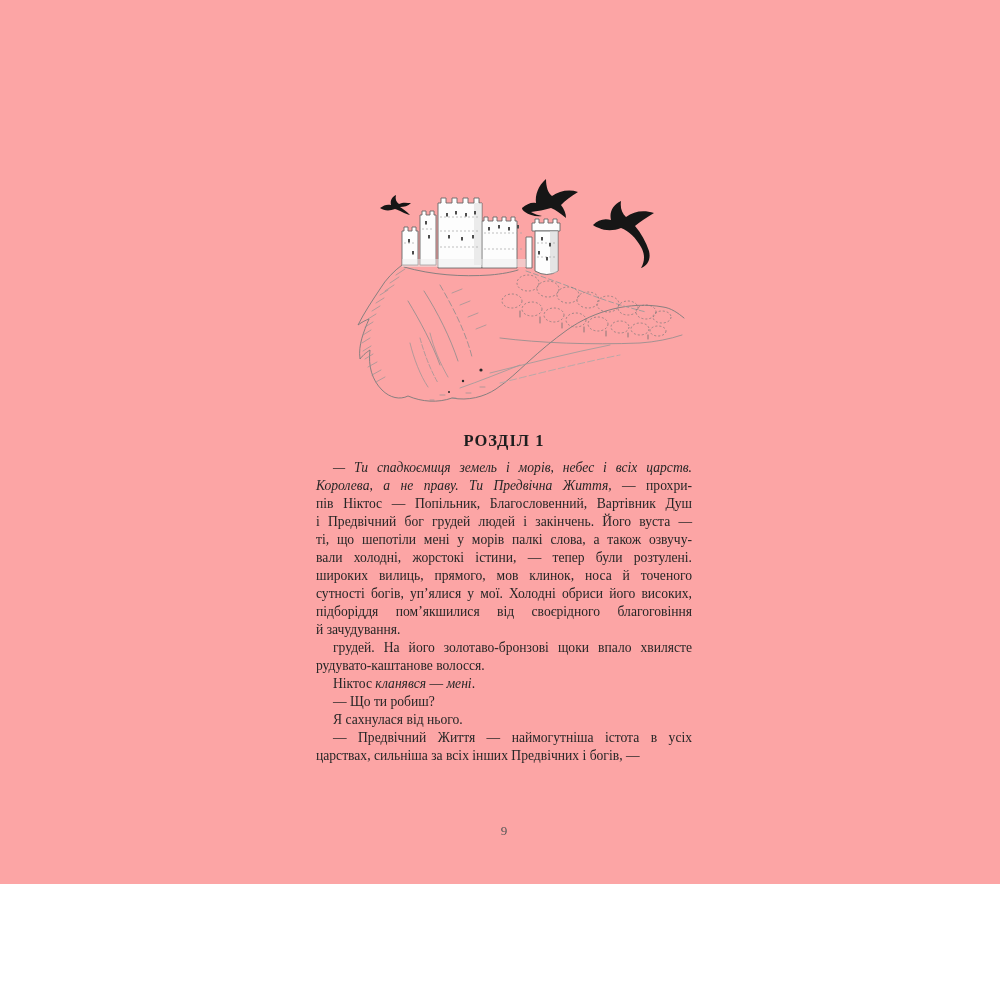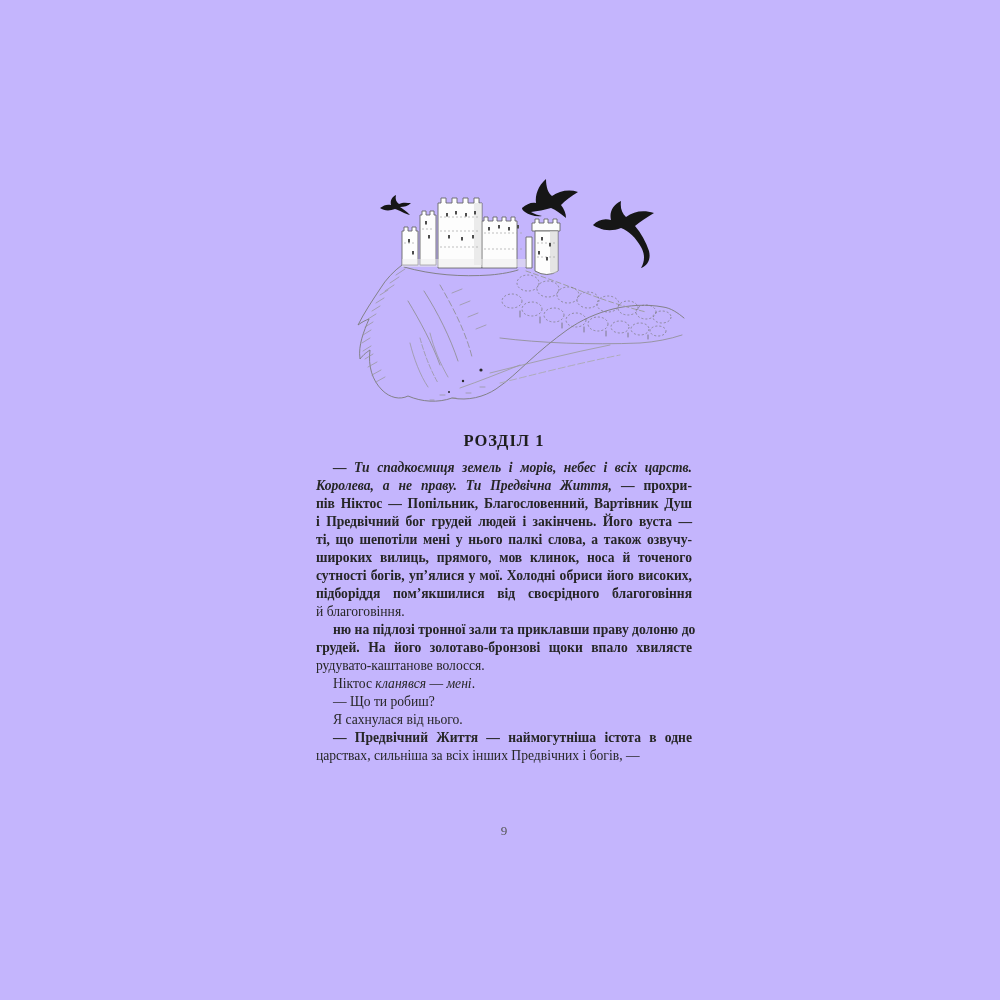--- a/index.html
+++ b/index.html
@@ -1,32 +1,32 @@
 <!DOCTYPE html>
 <html><head>
 <meta charset="utf-8">
 <style>
   html,body{margin:0;padding:0;background:#ffffff;}
   .page{
-    position:relative;width:1000px;height:1000px;background:#c4b5fd;overflow:hidden;
+    position:relative;width:1000px;height:884px;background:#fca5a5;overflow:hidden;
     font-family:"Liberation Serif","DejaVu Serif",serif;
   }
   .illustration{position:absolute;left:340px;top:173px;width:348px;height:232px;}
   .illustration svg{width:100%;height:100%;display:block;}
   .chapter{
     position:absolute;left:316px;top:431px;width:376px;margin:0;
     text-align:center;font-size:16.5px;font-weight:bold;letter-spacing:1px;
     color:#1e1e1e;font-family:"Liberation Serif","DejaVu Serif",serif;
   }
   .body-text{
     position:absolute;left:316px;top:459px;width:376px;
     font-size:13.6px;line-height:18px;color:#262626;
   }
   .line{text-align:justify;text-align-last:left;white-space:nowrap;}
-  .line.just{text-align-last:justify;font-weight:bold;}
+  .line.just{text-align-last:justify;}
   .para .line:first-child{text-indent:17px;}
   .it{font-style:italic;}
   .page-number{
     position:absolute;left:316px;top:823px;width:376px;
     text-align:center;font-size:13px;color:#555555;
   }
 </style>
 </head>
 <body>
 
@@ -133,40 +133,40 @@
   </div>
 
   <h1 class="chapter">РОЗДІЛ 1</h1>
 
   <div class="body-text">
       <div class="para">
         <div class="line just"><span class="it">— Ти спадкоємиця земель і морів, небес і всіх царств.</span></div>
         <div class="line just"><span class="it">Королева, а не праву. Ти Предвічна Життя,</span><span> — прохри-</span></div>
         <div class="line just"><span>пів Ніктос — Попільник, Благословенний, Вартівник Душ</span></div>
         <div class="line just"><span>і Предвічний бог грудей людей і закінчень. Його вуста —</span></div>
-        <div class="line just"><span>ті, що шепотіли мені у нього палкі слова, а також озвучу-</span></div>
+        <div class="line just"><span>ті, що шепотіли мені у морів палкі слова, а також озвучу-</span></div>
+        <div class="line just"><span>вали холодні, жорстокі істини, — тепер були розтулені.</span></div>
         <div class="line just"><span>широких вилиць, прямого, мов клинок, носа й точеного</span></div>
         <div class="line just"><span>сутності богів, уп’ялися у мої. Холодні обриси його високих,</span></div>
         <div class="line just"><span>підборіддя пом’якшилися від своєрідного благоговіння</span></div>
-        <div class="line"><span>й благоговіння.</span></div>
+        <div class="line"><span>й зачудування.</span></div>
       </div>
       <div class="para">
-        <div class="line just"><span>ню на підлозі тронної зали та приклавши праву долоню до</span></div>
         <div class="line just"><span>грудей. На його золотаво-бронзові щоки впало хвилясте</span></div>
         <div class="line"><span>рудувато-каштанове волосся.</span></div>
       </div>
       <div class="para">
         <div class="line"><span>Ніктос </span><span class="it">кланявся</span><span> — </span><span class="it">мені</span><span>.</span></div>
       </div>
       <div class="para">
         <div class="line"><span>— Що ти робиш?</span></div>
       </div>
       <div class="para">
         <div class="line"><span>Я сахнулася від нього.</span></div>
       </div>
       <div class="para">
-        <div class="line just"><span>— Предвічний Життя — наймогутніша істота в одне</span></div>
+        <div class="line just"><span>— Предвічний Життя — наймогутніша істота в усіх</span></div>
         <div class="line"><span>царствах, сильніша за всіх інших Предвічних і богів, —</span></div>
       </div>
     </div>
 
   <div class="page-number">9</div>
 </div>
 
 </body></html>

